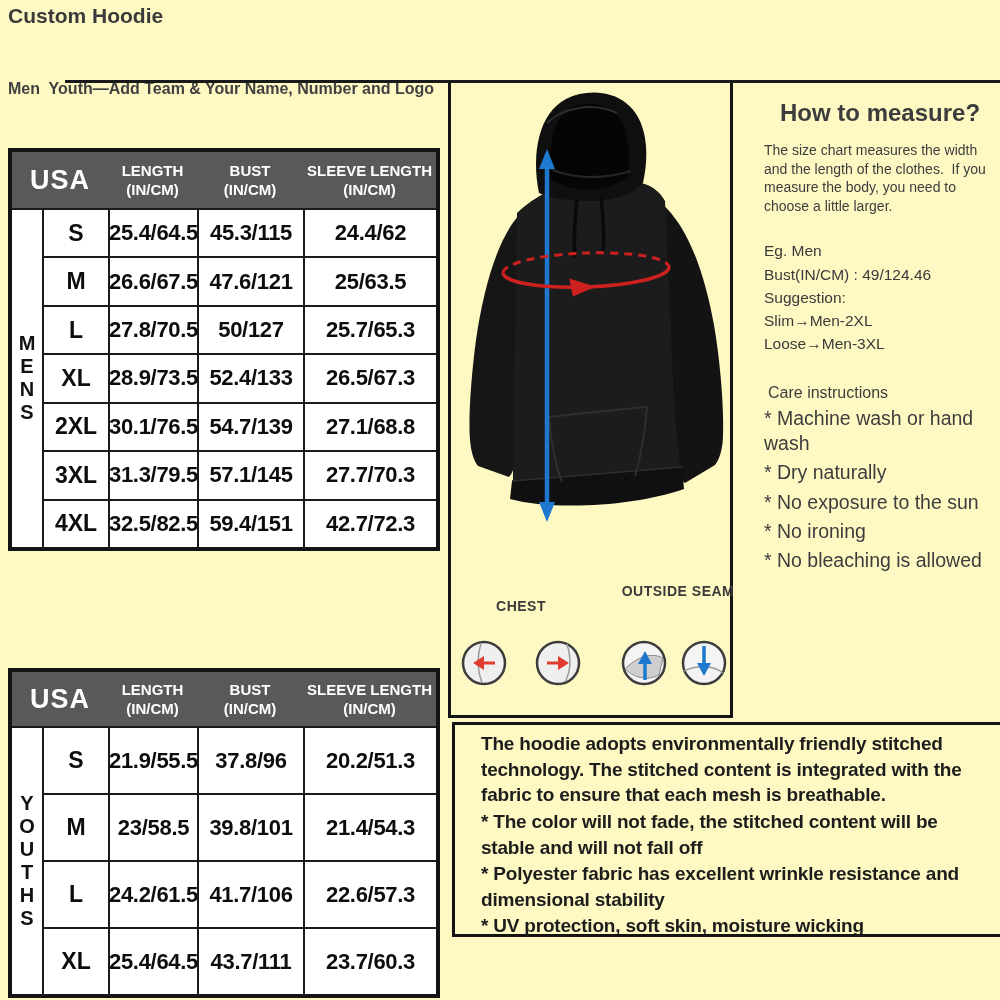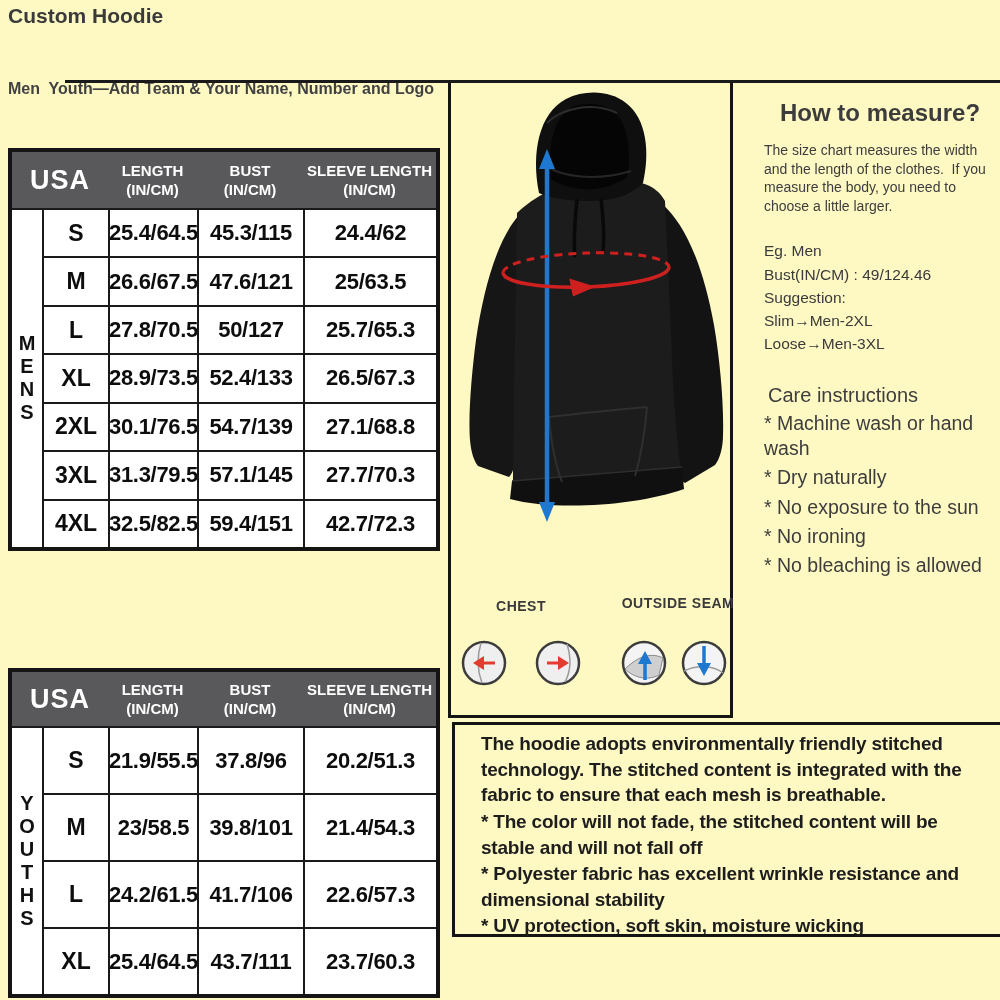--- a/index.html
+++ b/index.html
@@ -28,29 +28,29 @@
   .c.size{font-size:23px;}
   .c.val{font-size:22px;letter-spacing:-0.3px;}
 
   
   #middle-panel{position:absolute;left:448px;top:83px;width:279px;height:632px;
                 border-left:3px solid #141414;border-right:3px solid #141414;border-bottom:3px solid #141414;}
   #hoodie-svg{position:absolute;left:0;top:0;}
   #circles-svg{position:absolute;left:0;top:540px;}
   .diag-label{position:absolute;font-size:14px;font-weight:700;color:#3a3a3a;letter-spacing:.5px;text-align:center;}
   #chest-label{left:28px;top:515px;width:84px;}
-  #seam-label{left:152px;top:512px;width:150px;}
+  #seam-label{left:152px;top:500px;width:150px;}
 
   
   #measure-panel{position:absolute;left:730px;top:83px;width:270px;height:632px;box-sizing:border-box;
                  padding:14px 6px 0 34px;color:#3d3d3d;}
   #measure-heading{font-size:24px;font-weight:700;margin:2px 0 14px 16px;color:#3c3c3c;}
   #measure-intro{font-size:14px;line-height:1.33;width:236px;}
   #example-block{margin-top:24px;font-size:15.5px;font-weight:400;line-height:1.5;color:#3a3a3a;}
-  #care-heading{font-size:20px;margin:28px 0 2px 4px;}
+  #care-heading{font-size:16px;margin:28px 0 2px 4px;}
   .care-item{font-size:19.5px;line-height:1.3;width:240px;margin-top:4px;}
 
   
   #desc-box{position:absolute;left:452px;top:722px;width:548px;height:215px;box-sizing:border-box;
             border:3px solid #141414;border-right:none;padding:6px 4px 0 26px;color:#1d1d1d;}
   .desc-line{font-size:19px;font-weight:700;line-height:1.35;margin-bottom:1px;letter-spacing:-0.2px;}
 </style>
 </head>
 <body>
 

